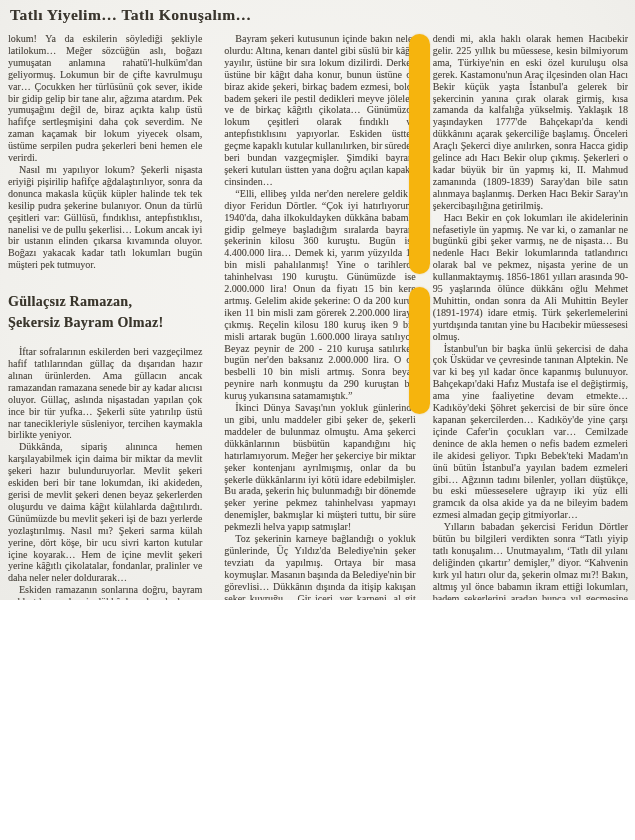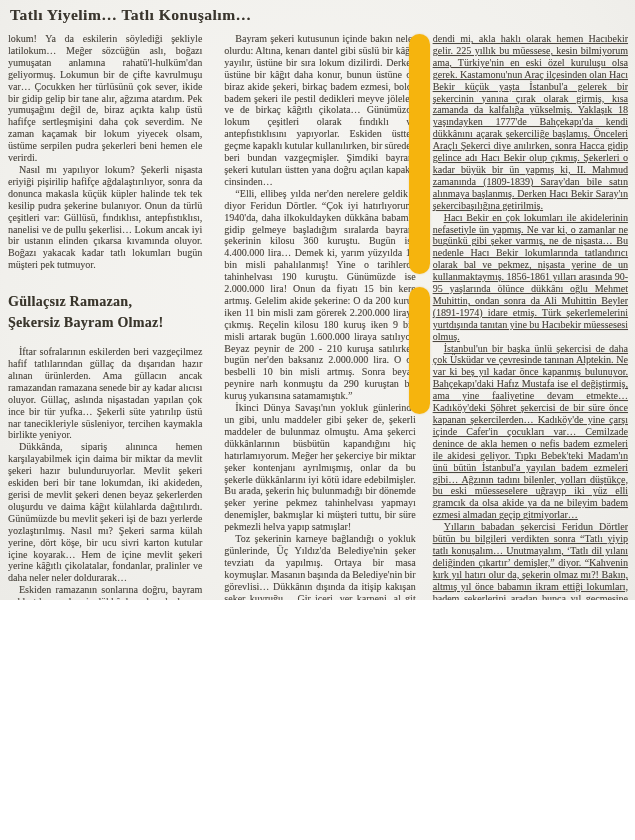--- a/index.html
+++ b/index.html
@@ -21,21 +21,21 @@
     display:flex;
   }
   .col {
     text-align:justify; font-size:10px; line-height:11.9px;
     color:#4b463e;
     text-shadow:0.15px 0.15px 0.3px rgba(96,90,80,0.4);
     word-spacing:-0.2px;
   }
   .col-1 { width:197px; margin-right:22px; }
   .col-2 { width:194px; margin-right:17px; }
-  .col-3 { width:198px;text-decoration:underline; }
+  .col-3 { width:198px; }
   .col p { margin:0; text-indent:11px; }
   .col p.noindent { text-indent:0; }
   .sechead {
     text-align:left; font-weight:bold;
     font-size:14px; line-height:21px;
     color:#3a362c; letter-spacing:0.3px;
     text-shadow:0.2px 0.2px 0.4px rgba(80,74,64,0.45);
     margin:20px 0 13px 0;
   }
   .sechead-2 { margin:26px 0 16px 0; }

